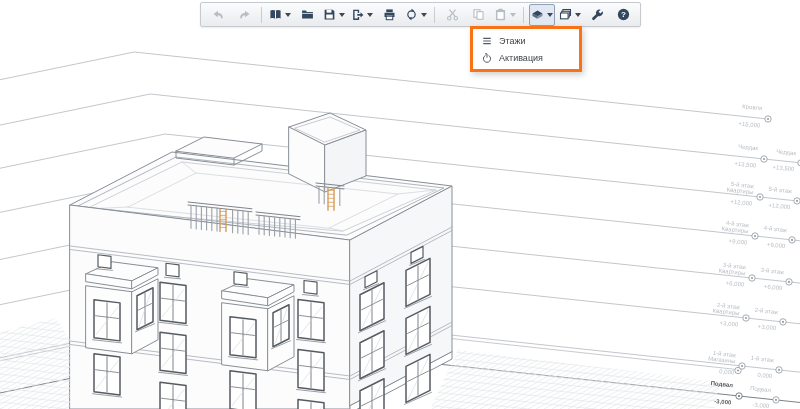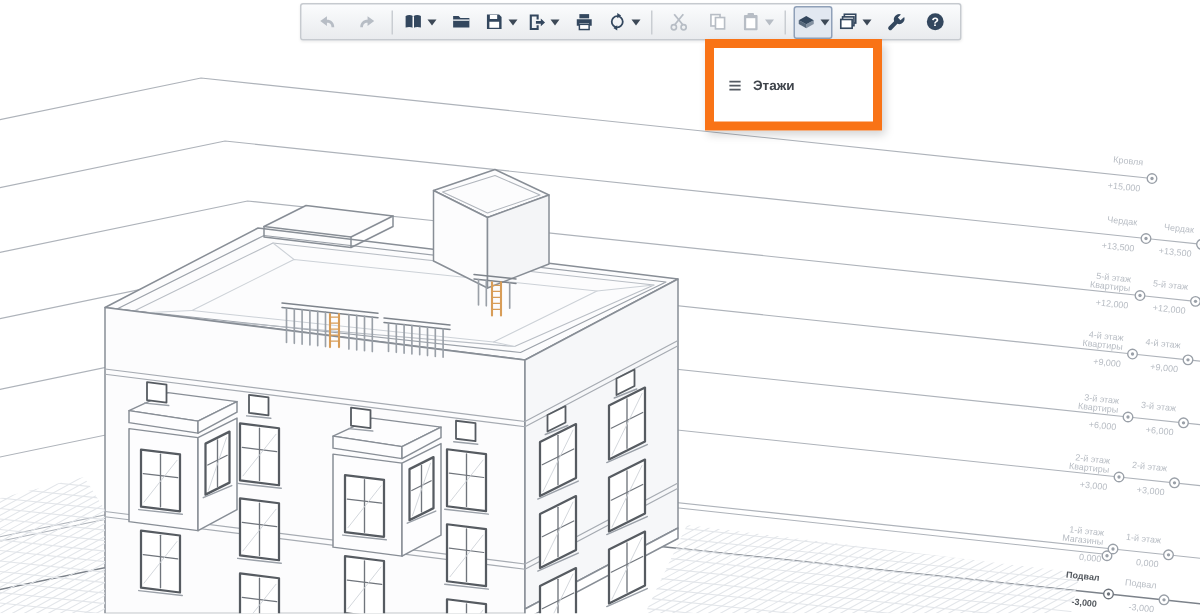--- a/index.html
+++ b/index.html
@@ -15,21 +15,21 @@
   .tb-btn.disabled{color:#b7bdc5;}
   .tb-btn.pressed{background:#e2e8f1;border-color:#8fa0b8;}
   .tb-btn .ic{display:block;width:13px;height:13px;}
   .tb-btn .ic svg{display:block;width:13px;height:13px;}
   .caret{width:0;height:0;border-left:3px solid transparent;border-right:3px solid transparent;
          border-top:4px solid #3c4856;margin-left:3px;}
   .tb-btn.disabled .caret{border-top-color:#b7bdc5;}
   .tb-sep{width:1px;height:16px;background:#c9cdd2;margin:0 3px;}
   
   .dropdown{position:absolute;left:470px;top:26px;width:106px;background:#ffffff;
-            border:6px solid #f97316;box-shadow:2px 3px 6px rgba(0,0,0,.18);padding:16px 0;z-index:5;font-weight:bold;}
+            border:3px solid #f97316;box-shadow:2px 3px 6px rgba(0,0,0,.18);padding:3px 0;z-index:5;}
   .menu-item{display:flex;align-items:center;gap:7px;padding:2px 9px;height:13px;
              font-size:9px;color:#3f444b;white-space:nowrap;}
   .mi-icon{width:10px;height:10px;color:#545a62;flex:0 0 auto;}
   .mi-icon svg{display:block;width:10px;height:10px;}
 </style>
 </head>
 <body>
 
 <div class="stage">
 
@@ -749,15 +749,25 @@
 
   <div class="dropdown">
     <div class="menu-item">
       <span class="mi-icon">
         <svg viewBox="0 0 12 12">
             <path d="M1.5,2.8 H10.5 M1.5,6 H10.5 M1.5,9.2 H10.5" stroke="currentColor" stroke-width="1.4" fill="none"></path>
           </svg>
       </span>
       <span>Этажи</span>
     </div>
+    <div class="menu-item">
+      <span class="mi-icon">
+        <svg viewBox="0 0 12 12">
+          <path d="M4.1,3 A4.3,4.3 0 1 0 7.9,3" fill="none" stroke="currentColor" stroke-width="1.2"></path>
+          <path d="M6,1 L6,5.6" stroke="currentColor" stroke-width="1.2"></path>
+          <path d="M6,1 L3.6,1" stroke="currentColor" stroke-width="1.2"></path>
+        </svg>
+      </span>
+      <span>Активация</span>
+    </div>
   </div>
 
 </div>
 
 </body></html>

